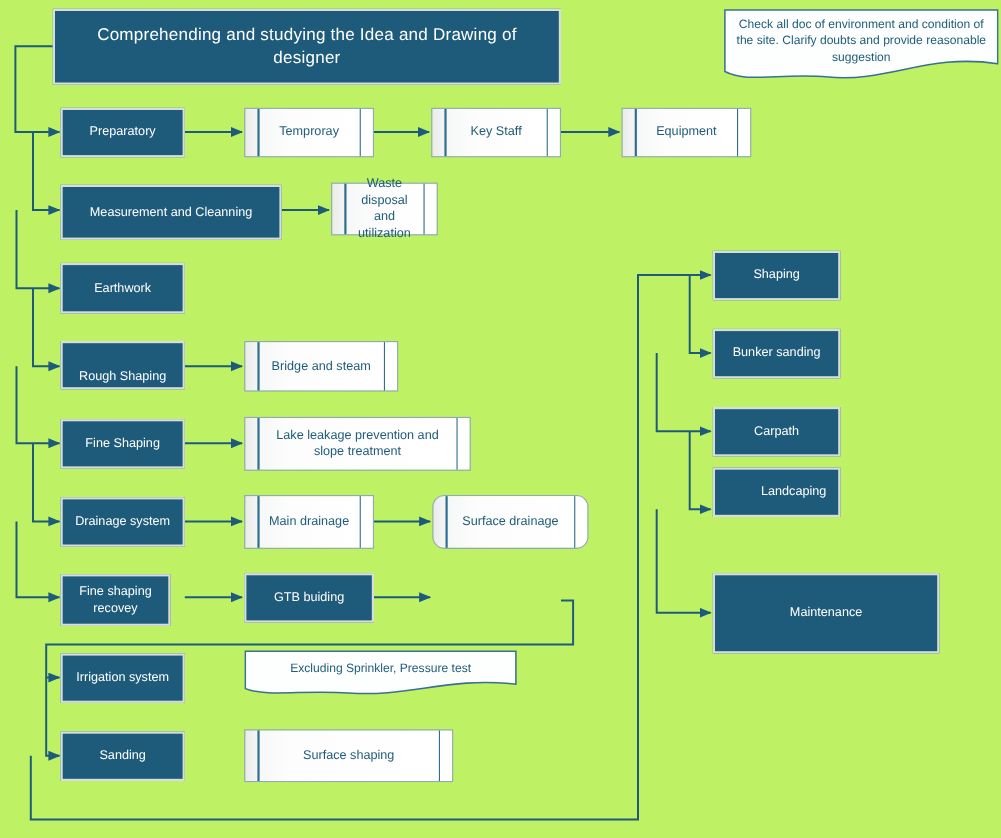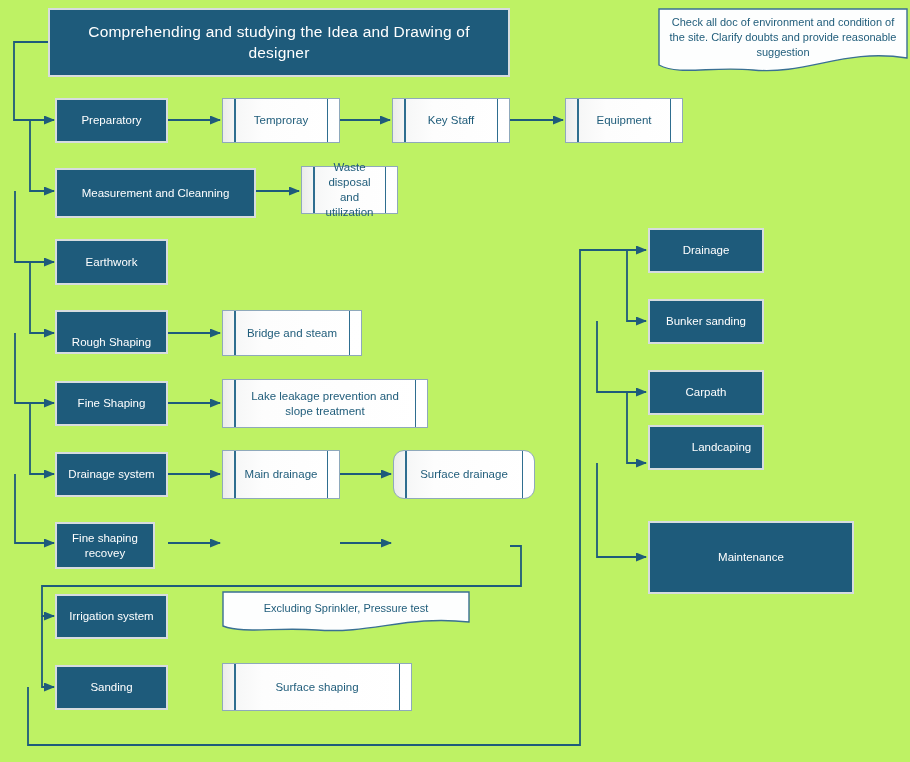--- a/index.html
+++ b/index.html
@@ -127,40 +127,43 @@
   <div class="node process" style="left:222px;top:450px;width:118px;height:49px;">
     <span class="lbl">Main drainage</span>
   </div>
   <div class="node process" style="left:393px;top:450px;width:142px;height:49px;border-radius:11px;">
     <span class="lbl">Surface drainage</span>
   </div>
 
   <div class="node task" style="left:55px;top:496px;width:100px;height:47px;margin-top:26px;">
     <span class="lbl">Fine shaping recovey</span>
   </div>
+  <div class="node task" style="left:222px;top:521px;width:118px;height:45px;">
+    <span class="lbl">GTB buiding</span>
+  </div>
 
   <div class="node task" style="left:55px;top:594px;width:113px;height:45px;">
     <span class="lbl">Irrigation system</span>
   </div>
   <div class="doc" style="left:222px;top:591px;width:248px;height:45px;">
     <svg viewBox="0 0 248 45" preserveAspectRatio="none">
       <path d="M1,1 H247 V31 C185,24 150,43 95,39 C52,36 22,43 1,35 Z"></path>
     </svg>
     <span class="doc-text" style="top:10px;">Excluding Sprinkler, Pressure test</span>
   </div>
 
   <div class="node task" style="left:55px;top:665px;width:113px;height:45px;">
     <span class="lbl">Sanding</span>
   </div>
   <div class="node process" style="left:222px;top:663px;width:190px;height:48px;">
     <span class="lbl">Surface shaping</span>
   </div>
 
   <div class="node task" style="left:648px;top:228px;width:116px;height:45px;">
-    <span class="lbl">Drainage</span>
+    <span class="lbl">Shaping</span>
   </div>
   <div class="node task" style="left:648px;top:299px;width:116px;height:45px;">
     <span class="lbl">Bunker sanding</span>
   </div>
   <div class="node task" style="left:648px;top:370px;width:116px;height:45px;">
     <span class="lbl">Carpath</span>
   </div>
   <div class="node task" style="left:648px;top:425px;width:116px;height:45px;padding-left:37px;">
     <span class="lbl">Landcaping</span>
   </div>

